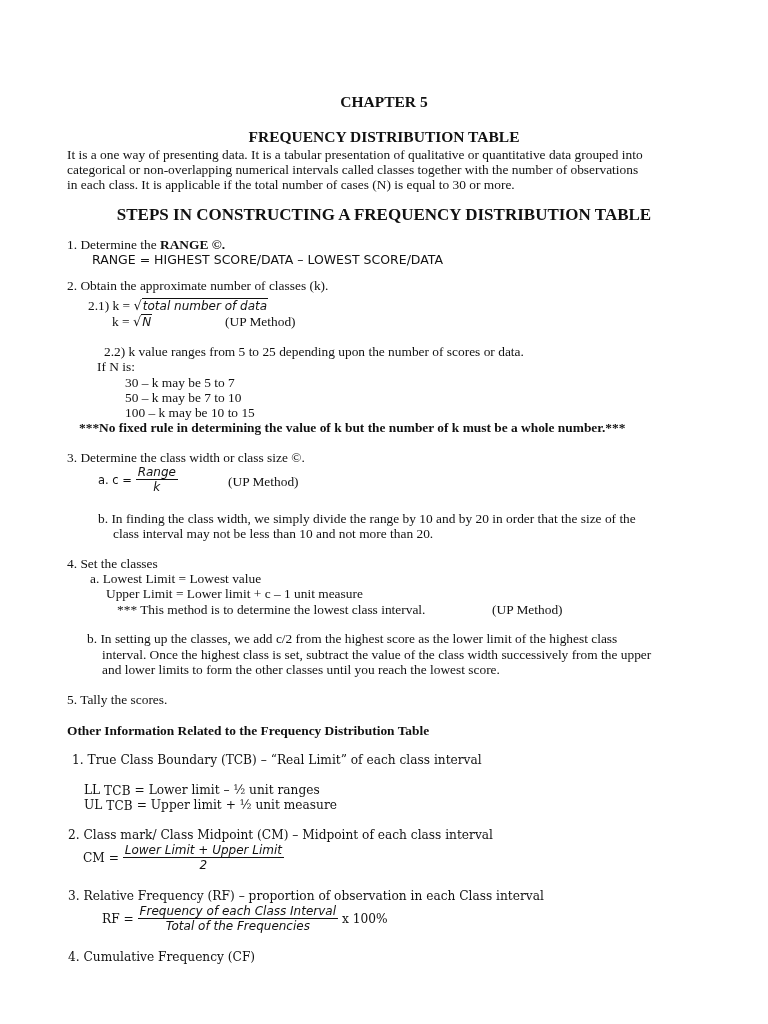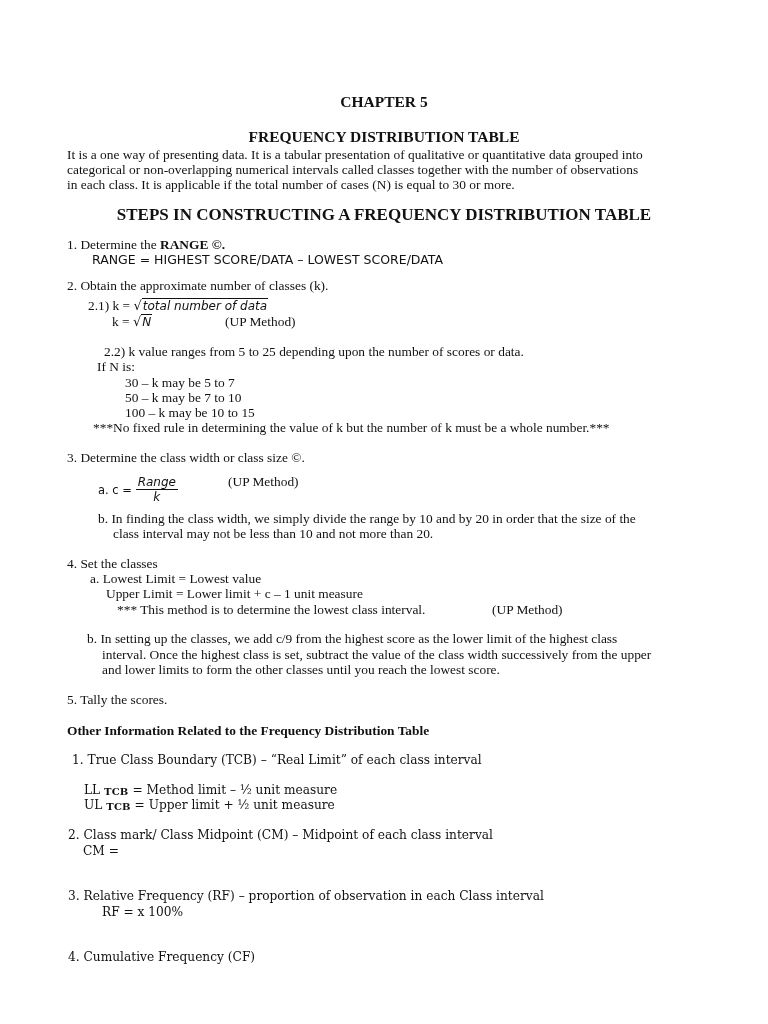--- a/index.html
+++ b/index.html
@@ -11,21 +11,21 @@
     .abs { position: absolute; white-space: nowrap; line-height: 15px; }
     .center { left: 0; width: 768px; text-align: center; }
     .bold { font-weight: bold; }
     .math { font-family: "DejaVu Sans", "Liberation Sans", sans-serif; font-style: italic; font-size: 12px; }
     .sqrt { display: inline-block; position: relative; }
     .sqrt .rad { font-style: normal; font-family: "DejaVu Sans", sans-serif; font-size: 13px; }
     .sqrt .under { border-top: 1px solid #111; padding: 0 1px; }
     .frac { display: inline-flex; flex-direction: column; align-items: center; vertical-align: middle; }
     .frac .num { border-bottom: 1px solid #111; padding: 0 2px; line-height: 14px; }
     .frac .den { line-height: 14px; padding: 0 2px; }
-    .sub { font-size: 10px; font-weight: bold; vertical-align: -1px; letter-spacing: 0.2px; }
+    .sub { font-size: 12px; font-weight: normal; vertical-align: -1px; letter-spacing: 0.2px; }
     .sans { font-family: "DejaVu Sans", "Liberation Sans", sans-serif; font-size: 12.5px; }
     .serifwide { font-family: "DejaVu Serif", "Liberation Serif", serif; font-size: 12.2px; }
   </style>
 </head>
 <body>
 
 <div class="abs center bold" style="top:94px; font-size:15.5px;">CHAPTER 5</div>
 <div class="abs center bold" style="top:129px; font-size:15.5px;">FREQUENCY DISTRIBUTION TABLE</div>
 
 <div>
@@ -48,58 +48,64 @@
 <div class="abs" style="left:112px; top:314px;">
   <span>k = </span><span class="sqrt"><span class="rad">√</span><span class="under math">N</span></span>
 </div>
 <div class="abs" style="left:225px; top:314px;">(UP Method)</div>
 
 <div class="abs" style="left:104px; top:344px;">2.2)  k value ranges from 5 to 25 depending upon the number of scores or data.</div>
 <div class="abs" style="left:97px; top:359px;">If N is:</div>
 <div class="abs" style="left:125px; top:375px;">30 – k may be 5 to 7</div>
 <div class="abs" style="left:125px; top:390px;">50 – k may be 7 to 10</div>
 <div class="abs" style="left:125px; top:405px;">100 – k may be 10 to 15</div>
-<div class="abs" style="left:93px; top:420px;">***No fixed rule in determining the value of k but the number of k must be a whole number.***</div>
+<div class="abs" style="left:79px; top:420px;font-weight:bold;">***No fixed rule in determining the value of k but the number of k must be a whole number.***</div>
 
 <div class="abs" style="left:67px; top:450px;">3. Determine the class width or class size ©.</div>
-<div class="abs" style="left:98px; top:465px; line-height:14px;margin-top:10px;">
+<div class="abs" style="left:98px; top:465px; line-height:14px;">
   <span class="sans" style="font-size:11.5px; vertical-align:middle;">a. c = </span><span class="frac math">
       <span class="num">Range</span>
       <span class="den">k</span>
     </span>
 </div>
 <div class="abs" style="left:228px; top:474px;">(UP Method)</div>
 <div class="abs" style="left:98px; top:511px;">b. In finding the class width, we simply divide the range by 10 and by 20 in order that the size of the</div>
 <div class="abs" style="left:113px; top:526px;">class interval may not be less than 10 and not more than 20.</div>
 
 <div class="abs" style="left:67px; top:556px;">4. Set the classes</div>
 <div class="abs" style="left:90px; top:571px;">a. Lowest Limit = Lowest value</div>
 <div class="abs" style="left:106px; top:586px;">Upper Limit = Lower limit + c – 1 unit measure</div>
 <div class="abs" style="left:117px; top:602px;">*** This method is to determine the lowest class interval.</div>
 <div class="abs" style="left:492px; top:602px;">(UP Method)</div>
 
-<div class="abs" style="left:87px; top:631px;">b. In setting up the classes, we add c/9 from the highest score as the lower limit of the highest class</div>
+<div class="abs" style="left:87px; top:631px;">b. In setting up the classes, we add c/2 from the highest score as the lower limit of the highest class</div>
 <div class="abs" style="left:102px; top:647px;">interval. Once the highest class is set, subtract the value of the class width successively from the upper</div>
 <div class="abs" style="left:102px; top:662px;">and lower limits to form the other classes until you reach the lowest score.</div>
 
 <div class="abs" style="left:67px; top:692px;">5. Tally the scores.</div>
 
 <div class="abs bold" style="left:67px; top:723px;">Other Information Related to the Frequency Distribution Table</div>
 
 <div class="abs serifwide" style="left:72px; top:753px;">1.   True Class Boundary (TCB) – “Real Limit” of each class interval</div>
 <div class="abs serifwide" style="left:84px; top:783px;">
-  <span>LL </span><span class="sub">TCB</span><span> = Method limit – ½ unit measure</span>
+  <span>LL </span><span class="sub">TCB</span><span> = Lower limit – ½ unit ranges</span>
 </div>
 <div class="abs serifwide" style="left:84px; top:798px;">
   <span>UL </span><span class="sub">TCB</span><span> = Upper limit + ½ unit measure</span>
 </div>
 
 <div class="abs serifwide" style="left:68px; top:828px;">2.  Class mark/ Class Midpoint (CM) – Midpoint of each class interval</div>
 <div class="abs serifwide" style="left:83px; top:843px; line-height:14px;">
-  <span style="vertical-align:middle;">CM = </span>
+  <span style="vertical-align:middle;">CM = </span><span class="frac math">
+      <span class="num">Lower Limit + Upper Limit</span>
+      <span class="den">2</span>
+    </span>
 </div>
 
 <div class="abs serifwide" style="left:68px; top:889px;">3. Relative Frequency (RF) – proportion of observation in each Class interval</div>
 <div class="abs serifwide" style="left:83px; top:904px; line-height:14px;">
-  <span style="vertical-align:middle;margin-left:19px;">RF = </span><span style="vertical-align:middle;"> x 100%</span>
+  <span style="vertical-align:middle;margin-left:19px;">RF = </span><span class="frac math">
+      <span class="num">Frequency of each Class Interval</span>
+      <span class="den">Total of the Frequencies</span>
+    </span><span style="vertical-align:middle;"> x 100%</span>
 </div>
 
 <div class="abs serifwide" style="left:68px; top:950px;">4. Cumulative Frequency (CF)</div>
 
 </body></html>

